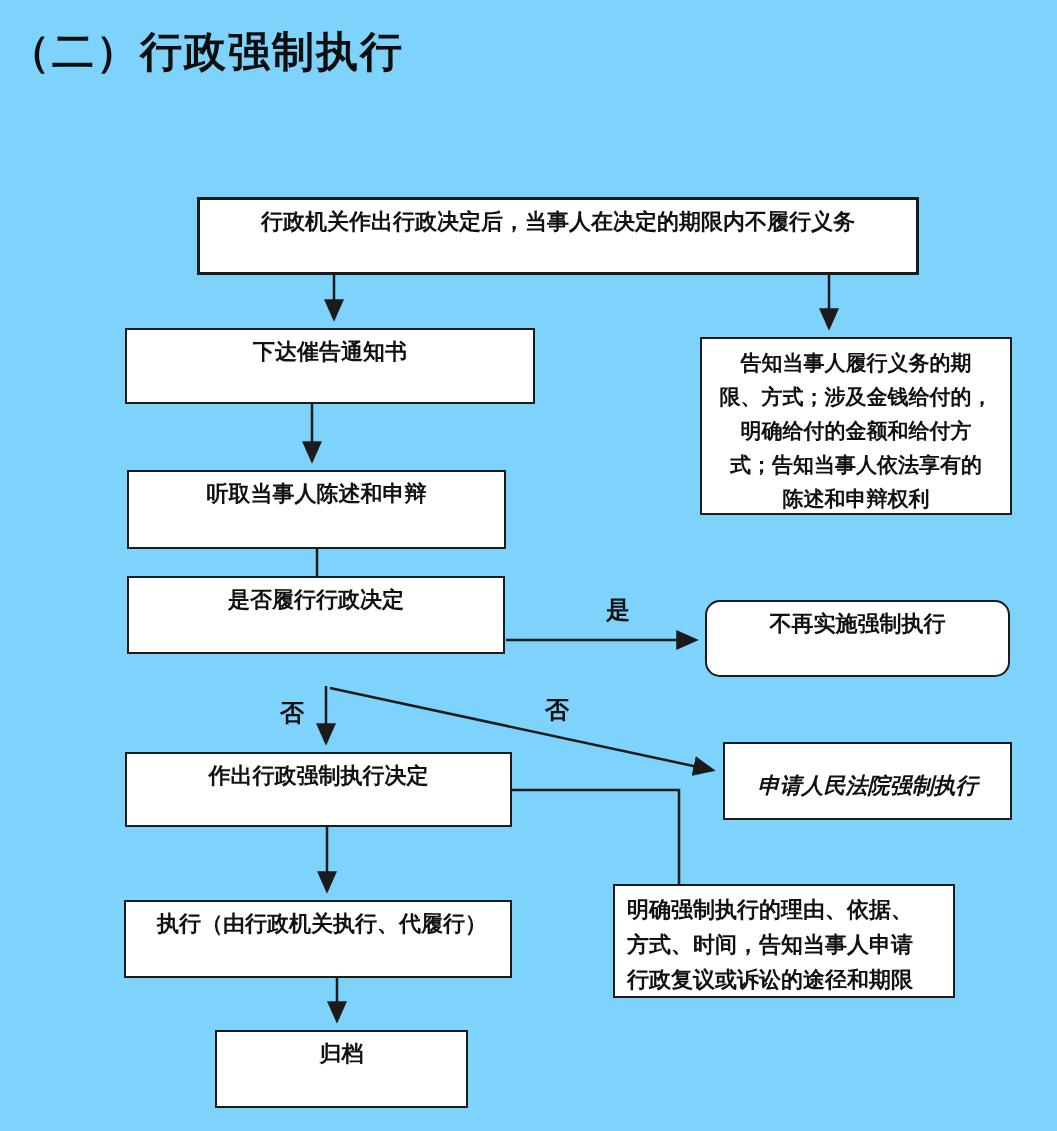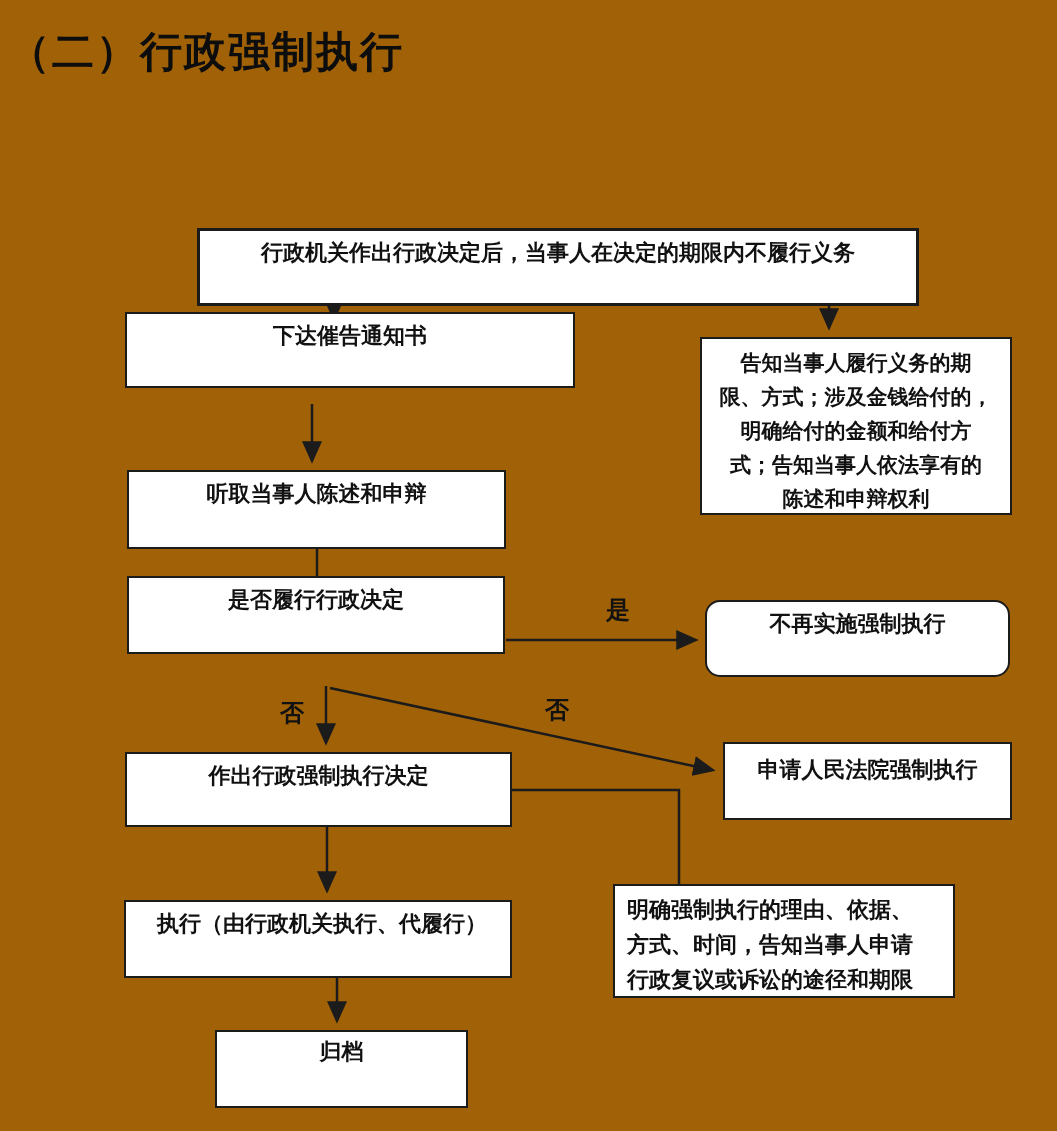--- a/index.html
+++ b/index.html
@@ -1,19 +1,19 @@
 <!DOCTYPE html>
 <html><head>
 <meta charset="utf-8">
 <style>
   html,body{margin:0;padding:0;background:#fff;}
   #page{
     position:relative;
     width:1057px;height:1131px;
-    background:#a16207;
+    background:#7dd3fc;
     font-family:"DejaVu Sans", sans-serif;
     overflow:hidden;
   }
   .page-title{
     position:absolute;
     left:8px;top:24px;
     font-size:42px;
     font-weight:bold;
     color:#0d0d0d;
     letter-spacing:2px;
@@ -91,25 +91,25 @@
 
     <line x1="330" y1="688" x2="712" y2="770" stroke="#1b1b1b" stroke-width="2.5" marker-end="url(#arrow)"></line>
 
     <line x1="327" y1="827" x2="327" y2="890" stroke="#1b1b1b" stroke-width="2.5" marker-end="url(#arrow)"></line>
 
     <polyline points="512,790 679,790 679,884" fill="none" stroke="#1b1b1b" stroke-width="2.5"></polyline>
 
     <line x1="337" y1="978" x2="337" y2="1020" stroke="#1b1b1b" stroke-width="2.5" marker-end="url(#arrow)"></line>
   </svg>
 
-  <div class="node thick" style="left:197px;top:197px;width:722px;height:78px;margin-top:31px;">
+  <div class="node thick" style="left:197px;top:197px;width:722px;height:78px;">
     <span class="pad">行政机关作出行政决定后，当事人在决定的期限内不履行义务</span>
   </div>
 
-  <div class="node" style="left:125px;top:312px;width:450px;height:76px;">
+  <div class="node" style="left:125px;top:328px;width:410px;height:76px;">
     <span class="pad">下达催告通知书</span>
   </div>
 
   <div class="node multiline" style="left:700px;top:337px;width:312px;height:178px;">
     <span>告知当事人履行义务的期</span>
     <span>限、方式；涉及金钱给付的，</span>
     <span>明确给付的金额和给付方</span>
     <span>式；告知当事人依法享有的</span>
     <span>陈述和申辩权利</span>
   </div>
@@ -124,34 +124,34 @@
 
   <div class="node" style="left:705px;top:600px;width:305px;height:77px;border-radius:15px;">
     <span class="pad">不再实施强制执行</span>
   </div>
 
   <div class="node" style="left:125px;top:752px;width:387px;height:75px;">
     <span class="pad">作出行政强制执行决定</span>
   </div>
 
   <div class="node" style="left:723px;top:742px;width:289px;height:78px;">
-    <span class="pad" style="padding-top:12px;">申请人民法院强制执行</span>
+    <span class="pad" style="padding-top:28px;font-style:italic;">申请人民法院强制执行</span>
   </div>
 
   <div class="node" style="left:124px;top:900px;width:388px;height:78px;padding-left:8px;">
     <span class="pad">执行（由行政机关执行、代履行）</span>
   </div>
 
   <div class="node notebox" style="left:613px;top:884px;width:342px;height:114px;">
     <span>明确强制执行的理由、依据、</span>
     <span>方式、时间，告知当事人申请</span>
     <span>行政复议或诉讼的途径和期限</span>
   </div>
 
-  <div class="node" style="left:215px;top:1030px;width:253px;height:78px;font-family:Liberation Mono, monospace;">
+  <div class="node" style="left:215px;top:1030px;width:253px;height:78px;">
     <span class="pad">归档</span>
   </div>
 
   <div class="edge-label" style="left:606px;top:594px;">是</div>
   <div class="edge-label" style="left:280px;top:697px;">否</div>
   <div class="edge-label" style="left:545px;top:694px;">否</div>
 
 </div>
 
 </body></html>

